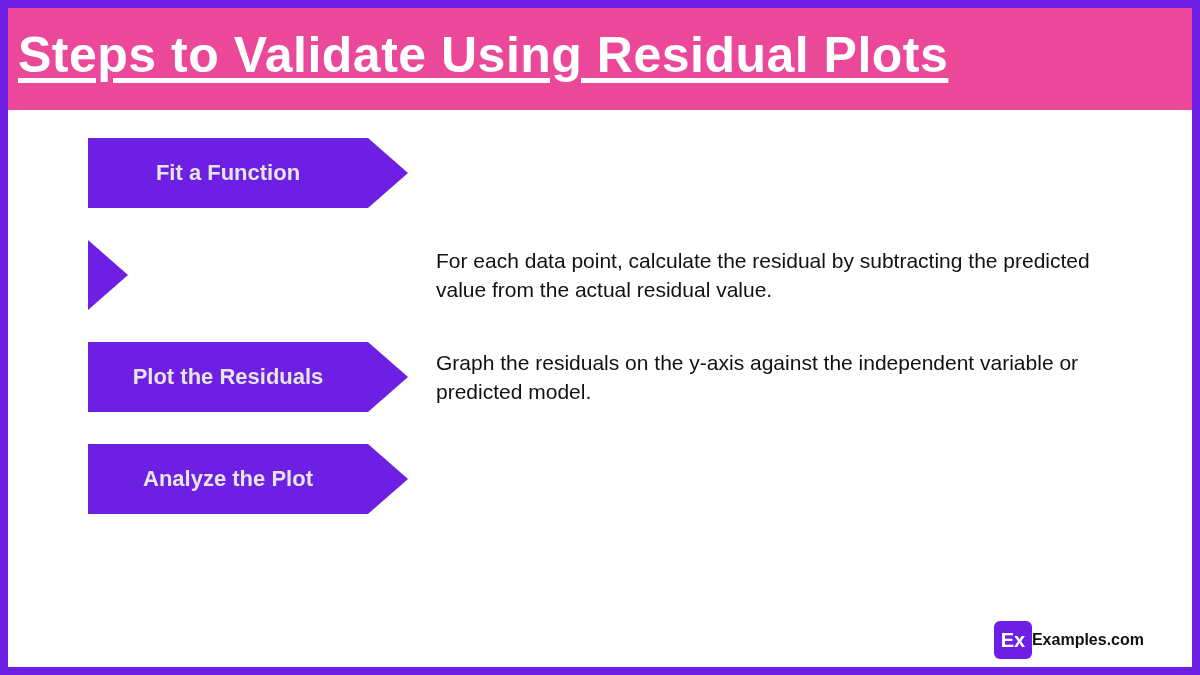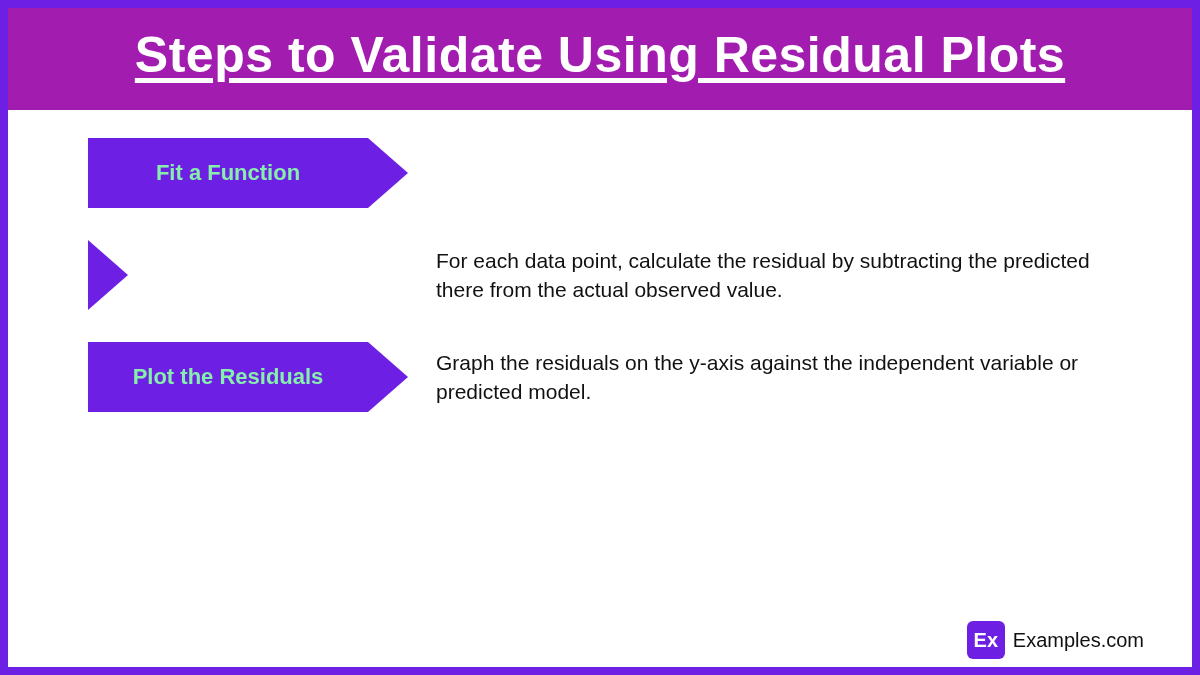--- a/index.html
+++ b/index.html
@@ -10,23 +10,22 @@
     background: #fff;
   }
   .frame {
     width: 1200px;
     height: 675px;
     border: 8px solid #6E1FE4;
     display: flex;
     flex-direction: column;
   }
   .header {
-    background: #a21caf;
+    background: #ec4899;
     color: #fff;
-    text-align: center;
     padding: 18px 10px 26px 10px;
   }
   .header h1 {
     font-size: 50px;
     font-weight: 800;
     text-decoration: underline;
     text-underline-offset: 6px;
     letter-spacing: 0.5px;
   }
   .content {
@@ -43,21 +42,21 @@
   .arrow {
     position: relative;
     width: 320px;
     height: 70px;
     flex-shrink: 0;
     display: flex;
     align-items: center;
   }
   .arrow-body {
     background: #6E1FE4;
-    color: #86efac;
+    color: #e5e5e5;
     height: 70px;
     width: 280px;
     display: flex;
     align-items: center;
     justify-content: center;
     font-weight: 700;
     font-size: 22px;
     padding: 0 10px;
     text-align: center;
   }
@@ -74,37 +73,37 @@
     font-size: 21px;
     line-height: 1.4;
     color: #111;
   }
   .footer {
     position: absolute;
     right: 48px;
     bottom: 8px;
     display: flex;
     align-items: center;
-    gap: 8px;
+    gap: 0;
   }
   .logo-box {
     background: #6E1FE4;
     color: #fff;
     font-weight: 800;
     font-size: 20px;
     width: 38px;
     height: 38px;
     border-radius: 6px;
     display: flex;
     align-items: center;
     justify-content: center;
   }
   .logo-text {
-    font-size: 20px;
-    font-weight: 400;
+    font-size: 16px;
+    font-weight: 700;
     color: #111;
   }
 </style>
 </head>
 <body>
 
 <div class="frame">
   <div class="header">
     <h1>Steps to Validate Using Residual Plots</h1>
   </div>
@@ -114,32 +113,36 @@
       <div class="arrow">
         <div class="arrow-body">Fit a Function</div>
         <div class="arrow-head"></div>
       </div>
     </div>
 
     <div class="row">
       <div class="arrow">
         <div class="arrow-head"></div>
       </div>
-      <div class="desc">For each data point, calculate the residual by subtracting the predicted there from the actual observed value.</div>
+      <div class="desc">For each data point, calculate the residual by subtracting the predicted value from the actual residual value.</div>
     </div>
 
     <div class="row">
       <div class="arrow">
         <div class="arrow-body">Plot the Residuals</div>
         <div class="arrow-head"></div>
       </div>
       <div class="desc">Graph the residuals on the y-axis against the independent variable or predicted model.</div>
     </div>
 
     <div class="row">
+      <div class="arrow">
+        <div class="arrow-body">Analyze the Plot</div>
+        <div class="arrow-head"></div>
+      </div>
     </div>
 
     <div class="footer">
       <div class="logo-box">Ex</div>
       <div class="logo-text">Examples.com</div>
     </div>
 
   </div>
 </div>
 

